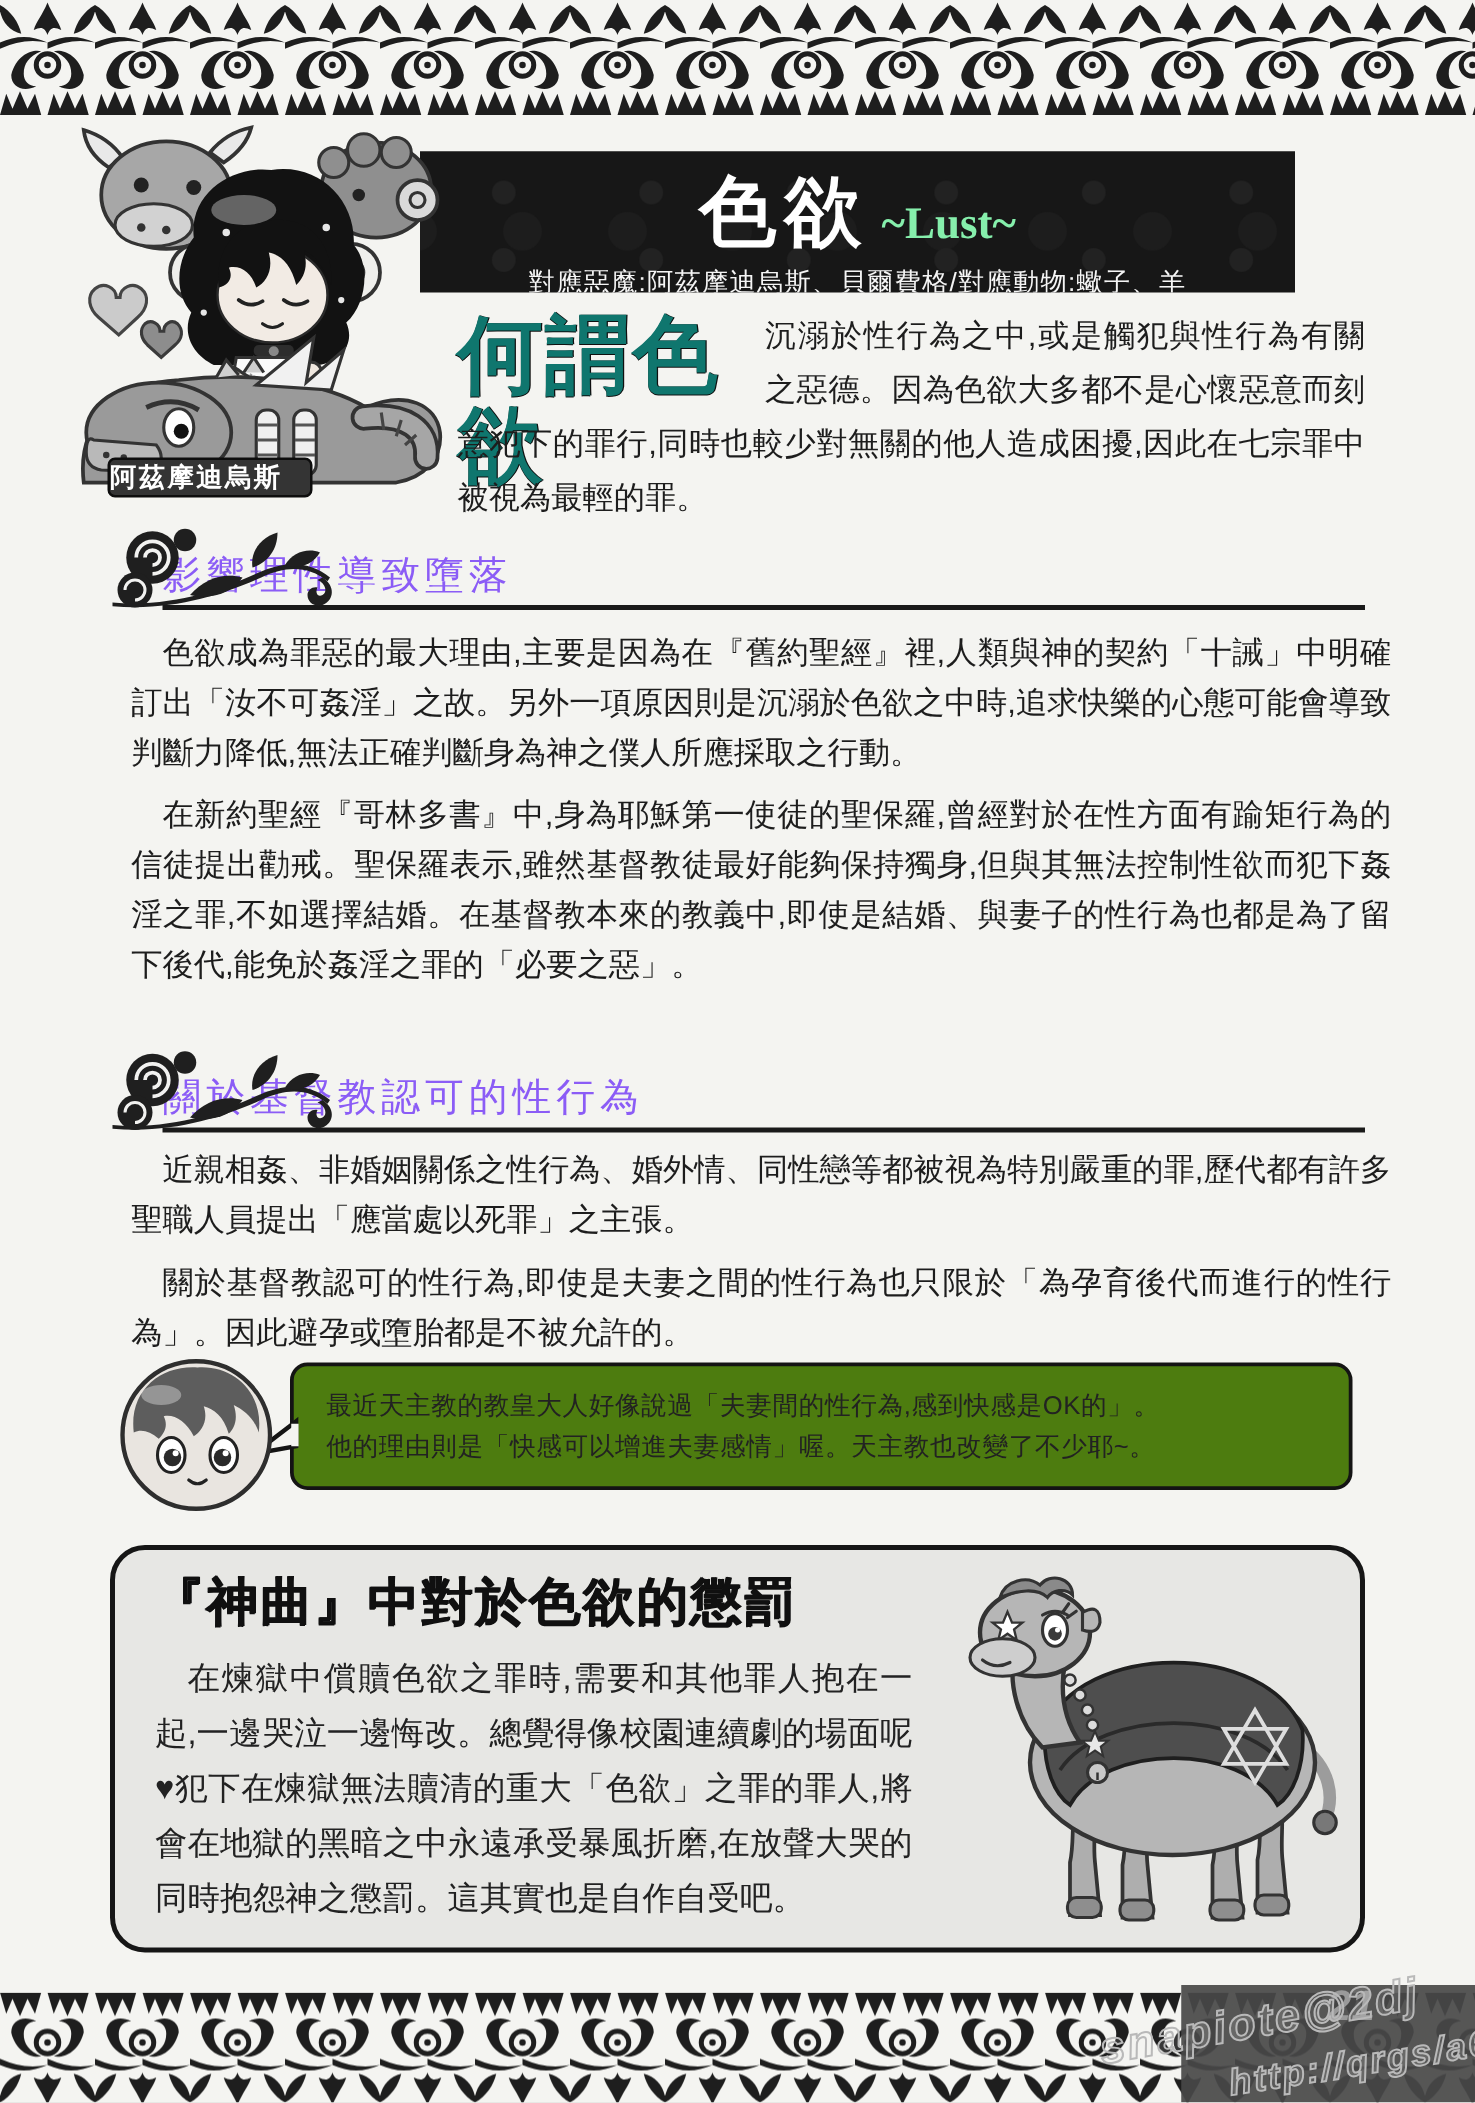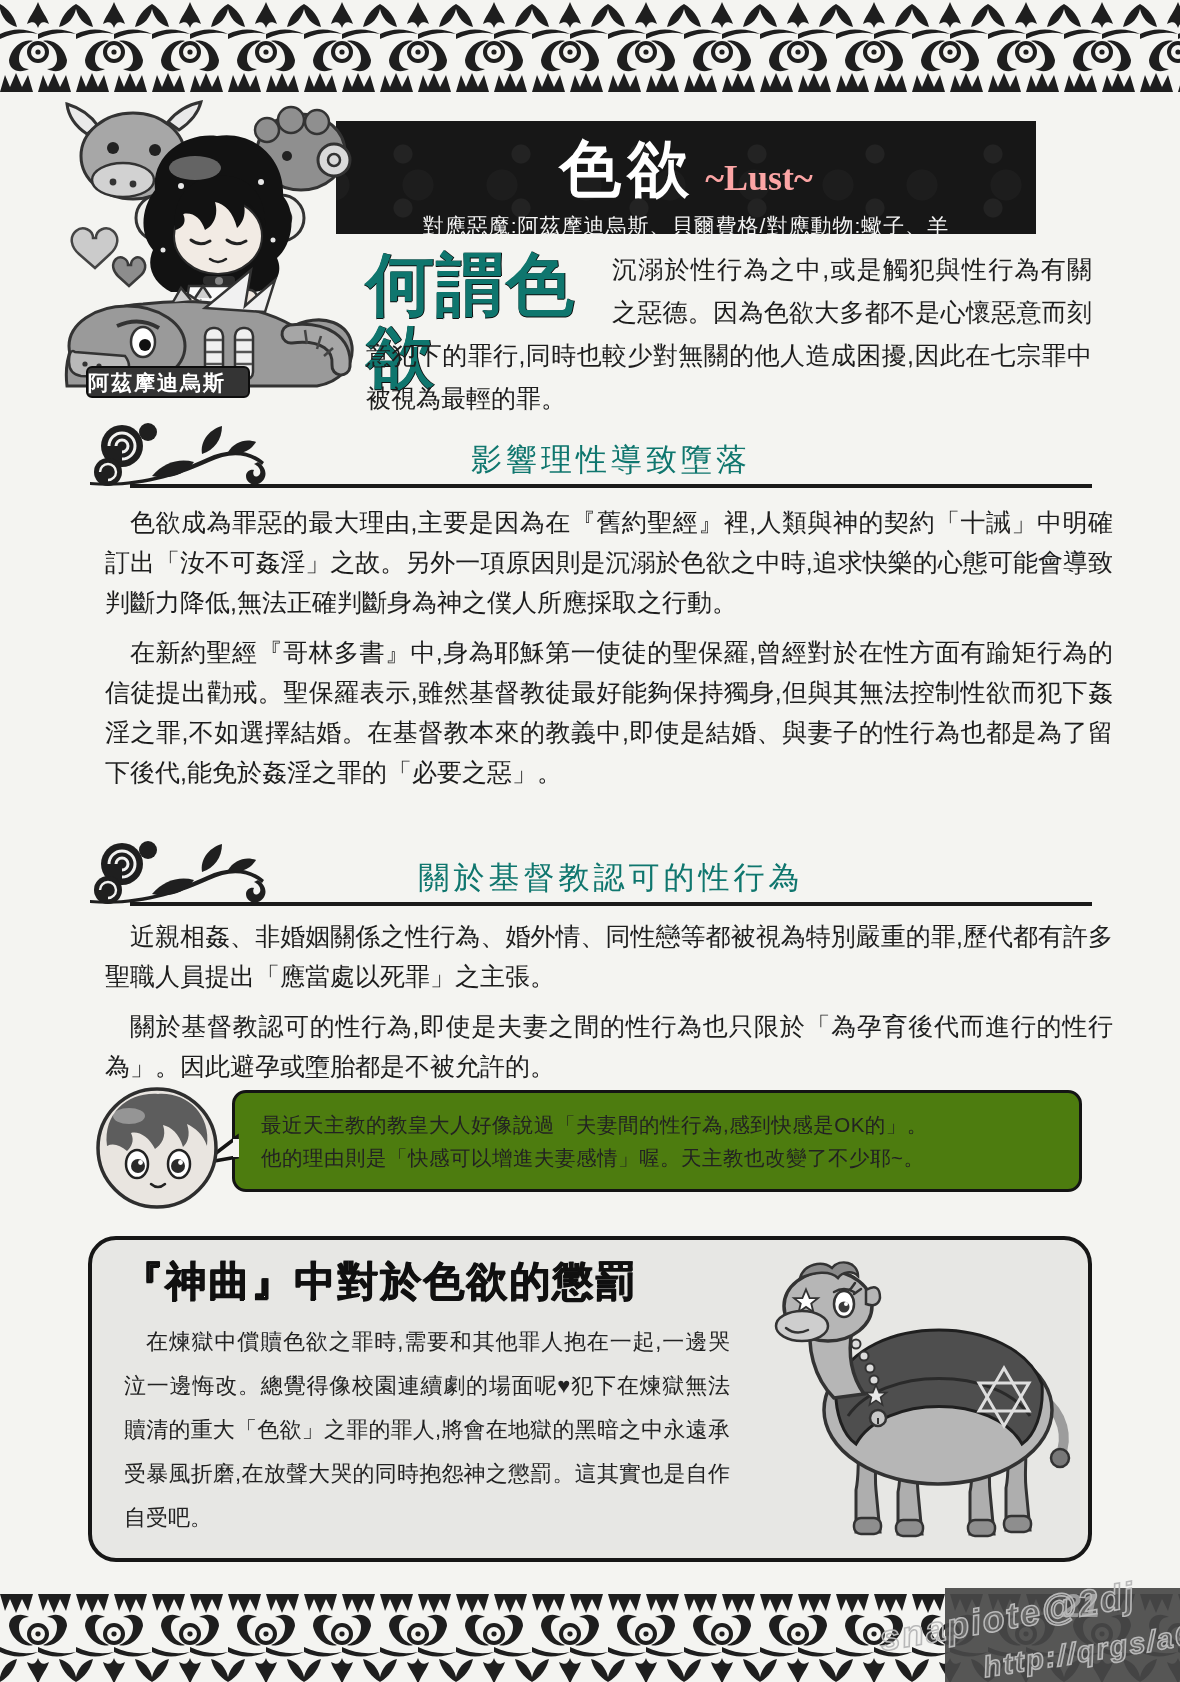--- a/index.html
+++ b/index.html
@@ -24,21 +24,21 @@
     content:""; position:absolute; inset:0; opacity:.55;
     background-image:
       radial-gradient(circle, #2d2d2d 9px, transparent 10px),
       radial-gradient(circle, #232323 15px, transparent 16px);
     background-size:118px 54px, 84px 84px;
     background-position:8px 6px, 40px 22px;
   }
   .banner-titlerow { position:relative; text-align:center; margin-top:6px; z-index:2; }
   .banner-title { font-size:62px; font-weight:900; color:#ffffff; letter-spacing:6px; }
   .banner-title-suffix {
-    font-family:"Liberation Serif", serif; font-size:36px; color:#fca5a5;
+    font-family:"Liberation Serif", serif; font-size:36px; color:#86efac;
     margin-left:10px; font-weight:700;
   }
   .banner-sub {
     position:relative; z-index:2; text-align:center; color:#f5f5f5;
     font-size:21px; letter-spacing:1px; margin-top:1px;
   }
 
   
   .mascot { position:absolute; left:55px; top:90px; width:302px; height:312px; z-index:3; }
   .mascot-label {
@@ -56,22 +56,22 @@
     text-shadow:1px 0 0 #0f0f0f, 0 1px 0 #0f0f0f;
   }
   .intro-body { font-size:25px; line-height:43px; text-align:justify; color:#1d1d1d; }
 
   
   .sec-head {
     position:absolute; left:130px; right:88px; height:70px;
     border-bottom:4px solid #1a1a1a; z-index:2;
   }
   .sec-head h2 {
-    font-size:31px; font-weight:500; letter-spacing:4px; color:#0f766e;
-    text-align:center; line-height:84px;
+    font-size:31px; font-weight:500; letter-spacing:4px; color:#8b5cf6;
+    line-height:84px;
   }
   .rose { position:absolute; left:-48px; bottom:-8px; }
 
   .sec-paras { position:absolute; left:85px; width:1008px; z-index:2;margin-left:20px; }
   .sec-paras p {
     font-size:25px; line-height:40px; text-align:justify; color:#1d1d1d;
     text-indent:1em; margin-bottom:10px;
   }
 
   
@@ -89,21 +89,21 @@
     position:absolute; left:88px; top:1236px; width:1004px; height:326px; z-index:2;
     background:#e7e7e4; border:4.5px solid #161616; border-radius:28px;
   }
   .pun-title {
     position:absolute; left:30px; top:14px; font-size:41px; font-weight:900;
     letter-spacing:2px; color:#101010;
     text-shadow:1px 0 0 #101010, 0 1px 0 #101010;
   }
   .pun-body {
     position:absolute; left:32px; top:80px; width:606px;
-    font-size:22px; line-height:44px; text-align:justify; color:#222;
+    font-size:26px; line-height:44px; text-align:justify; color:#222;
     text-indent:1em;
   }
   .camel { position:absolute; right:6px; top:6px; }
 
   
   .wm-box {
     position:absolute; left:945px; top:1588px; width:235px; height:94px;
     background:rgba(72,72,72,.92); z-index:5;
   }
   .page-num {

